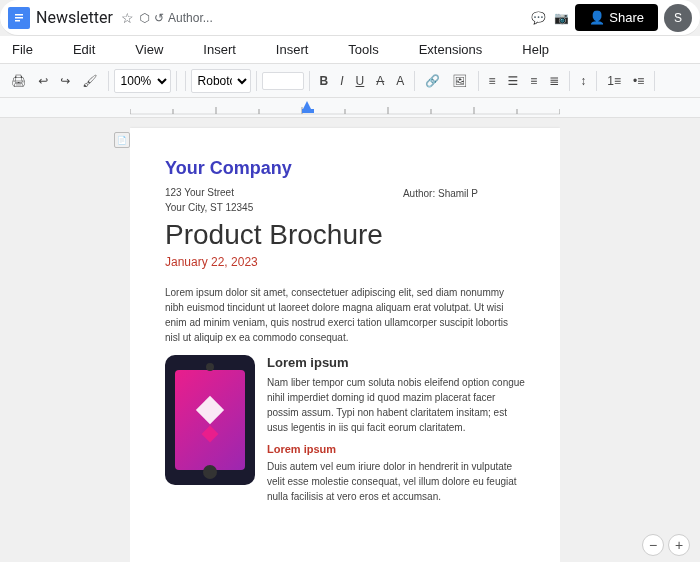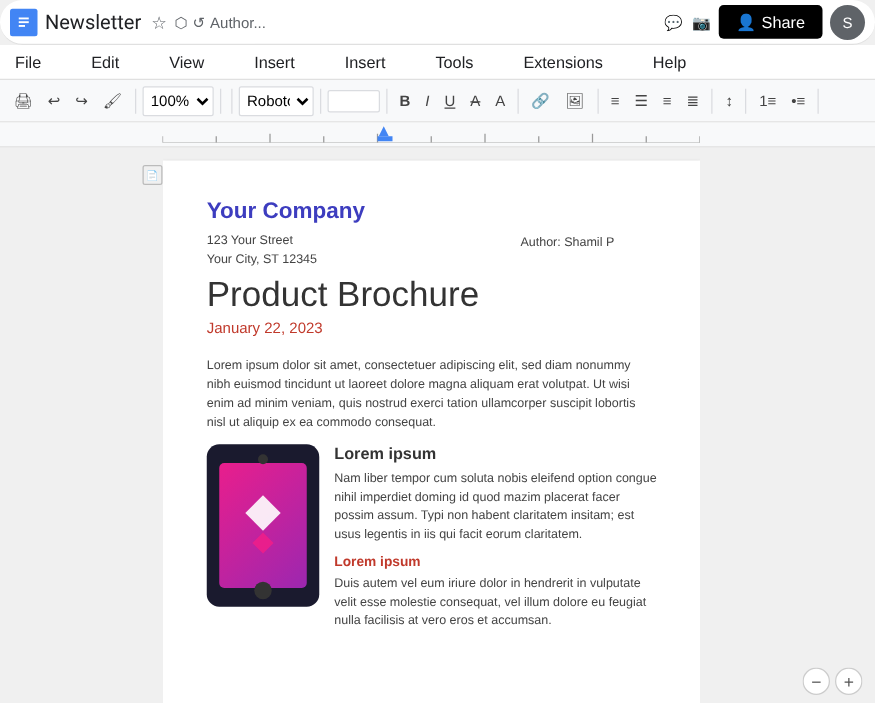--- a/index.html
+++ b/index.html
@@ -116,21 +116,21 @@
     }
 
     
     .company-name {
       color: #3d3dbf; font-size: 18px; font-weight: bold; margin-bottom: 6px;
     }
     .address-block {
       font-size: 10px; color: #444; line-height: 1.5;
     }
     .author-line {
-      position: absolute; top: 30px; right: 34px; font-size: 10px; color: #444; text-align: right;
+      position: absolute; top: 30px; right: 47px; font-size: 10px; color: #444; text-align: right;
     }
     .doc-title-text {
       font-size: 28px; color: #333; font-weight: normal; margin-top: 4px; margin-bottom: 4px;
     }
     .doc-date {
       color: #c0392b; font-size: 12px; margin-bottom: 16px;
     }
     .section-title {
       font-size: 16px; color: #333; font-weight: bold; margin-bottom: 8px;
     }

